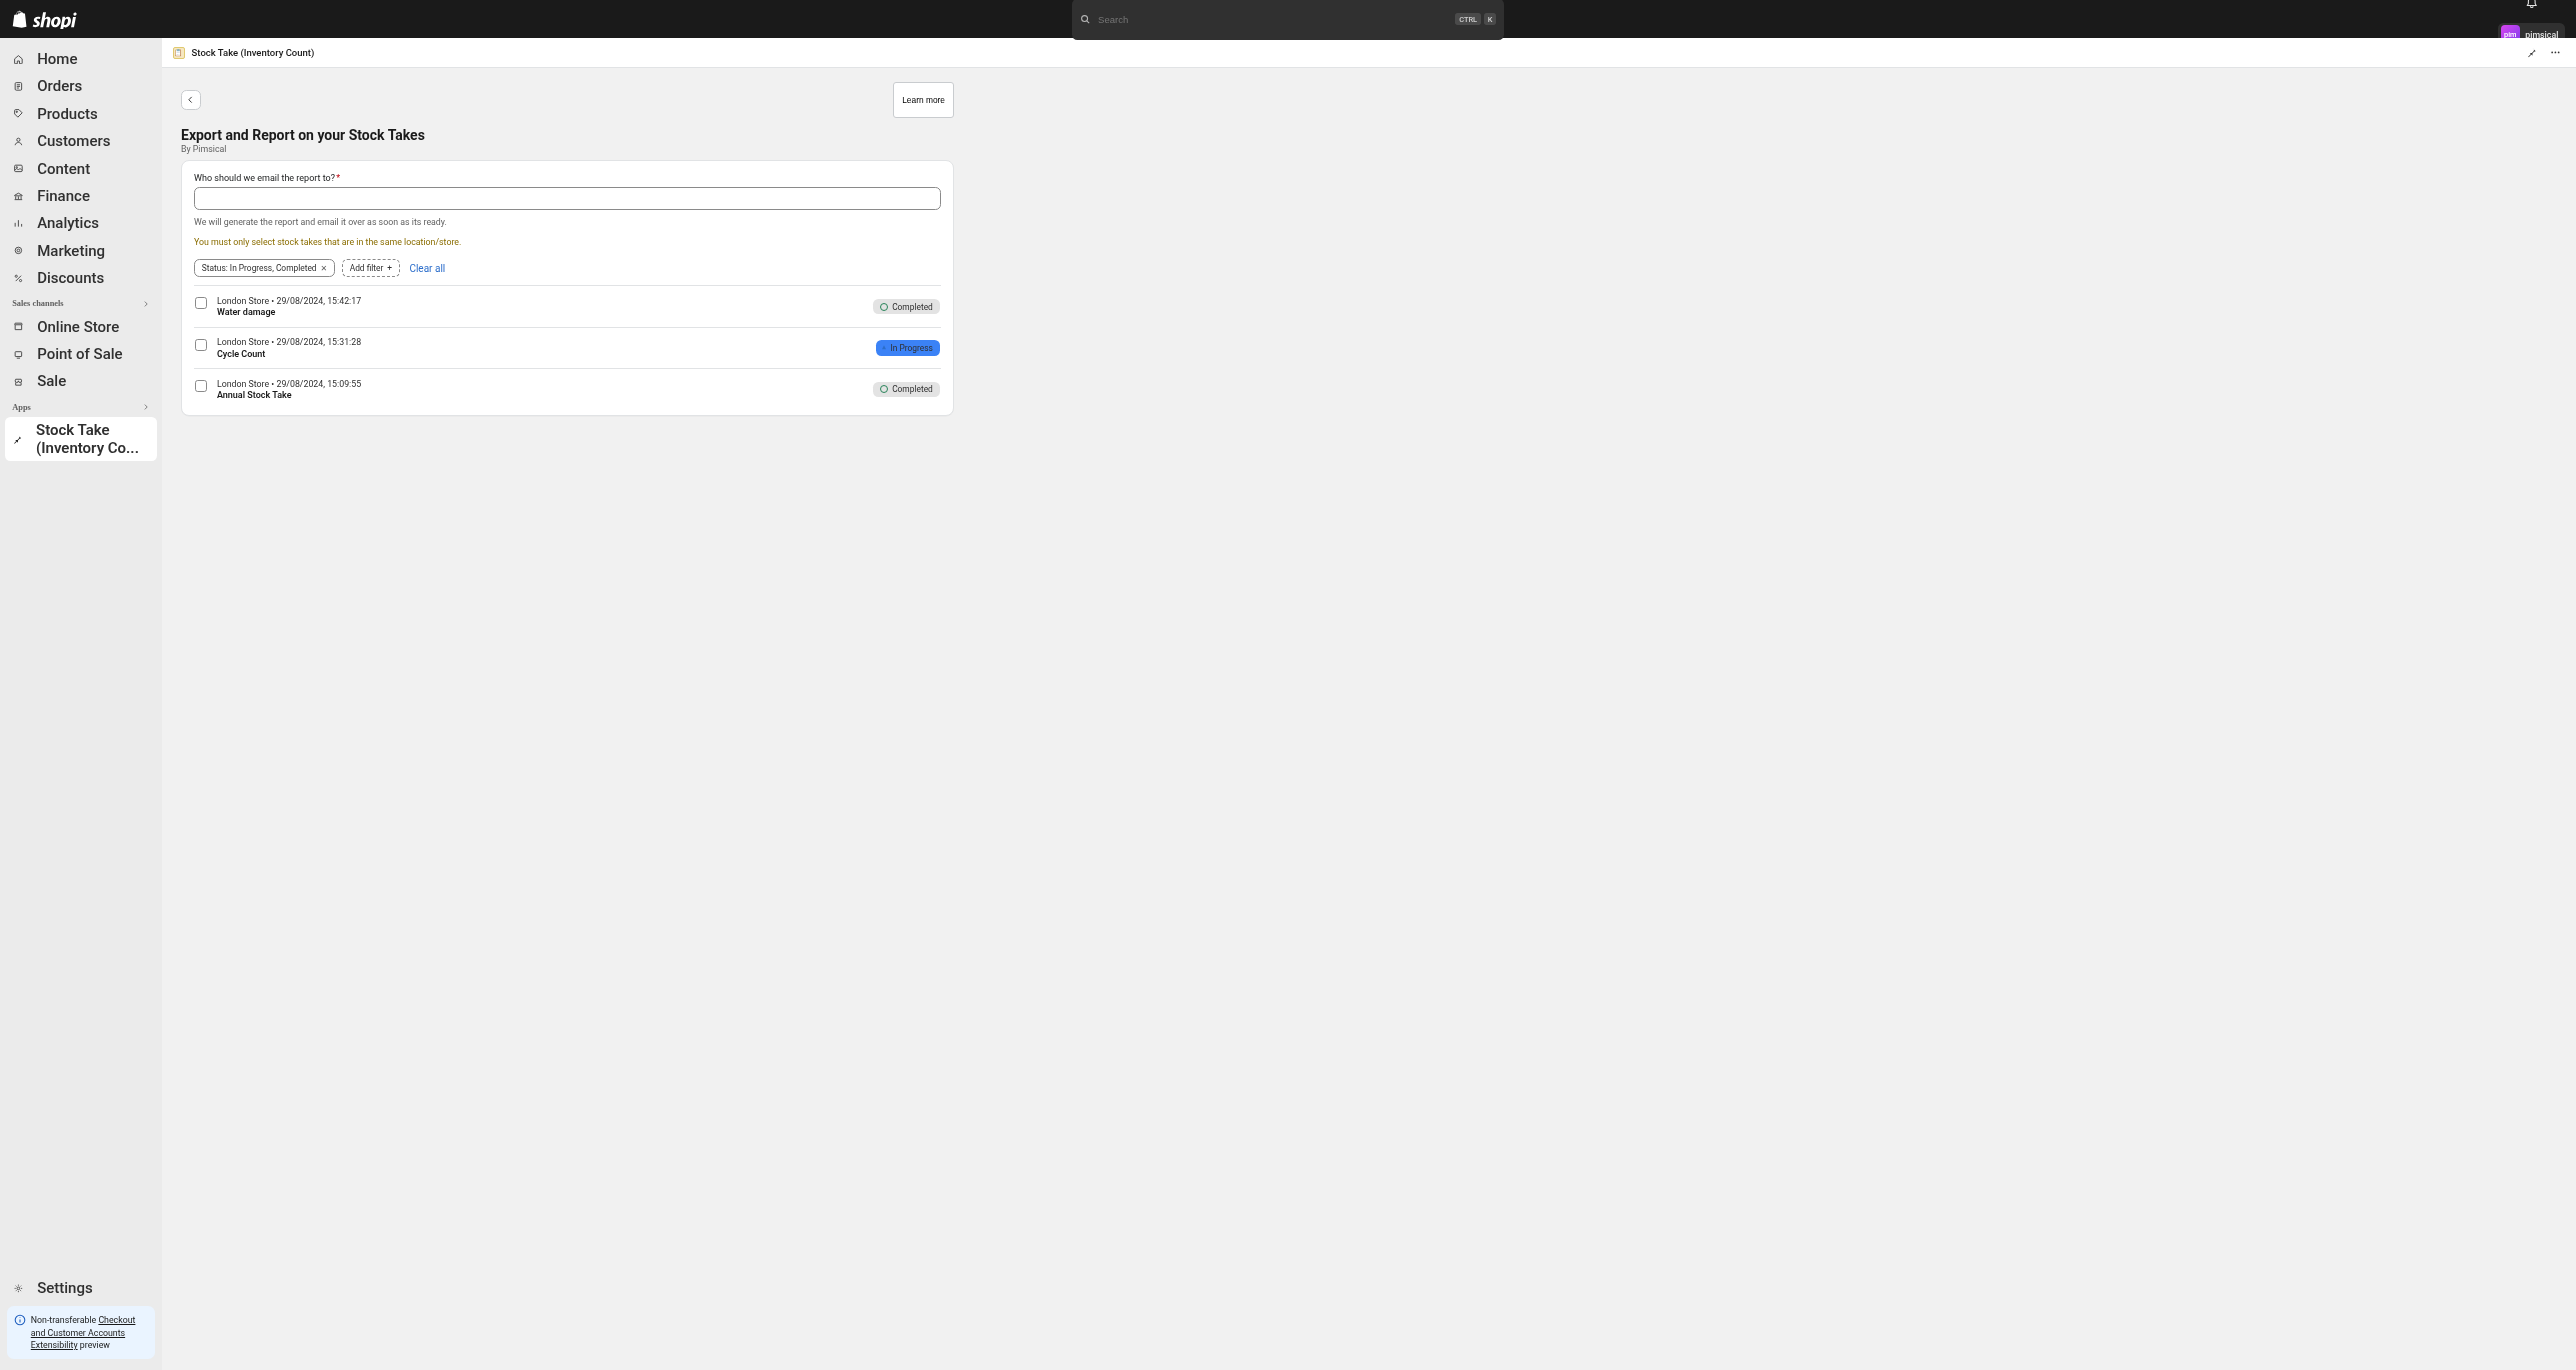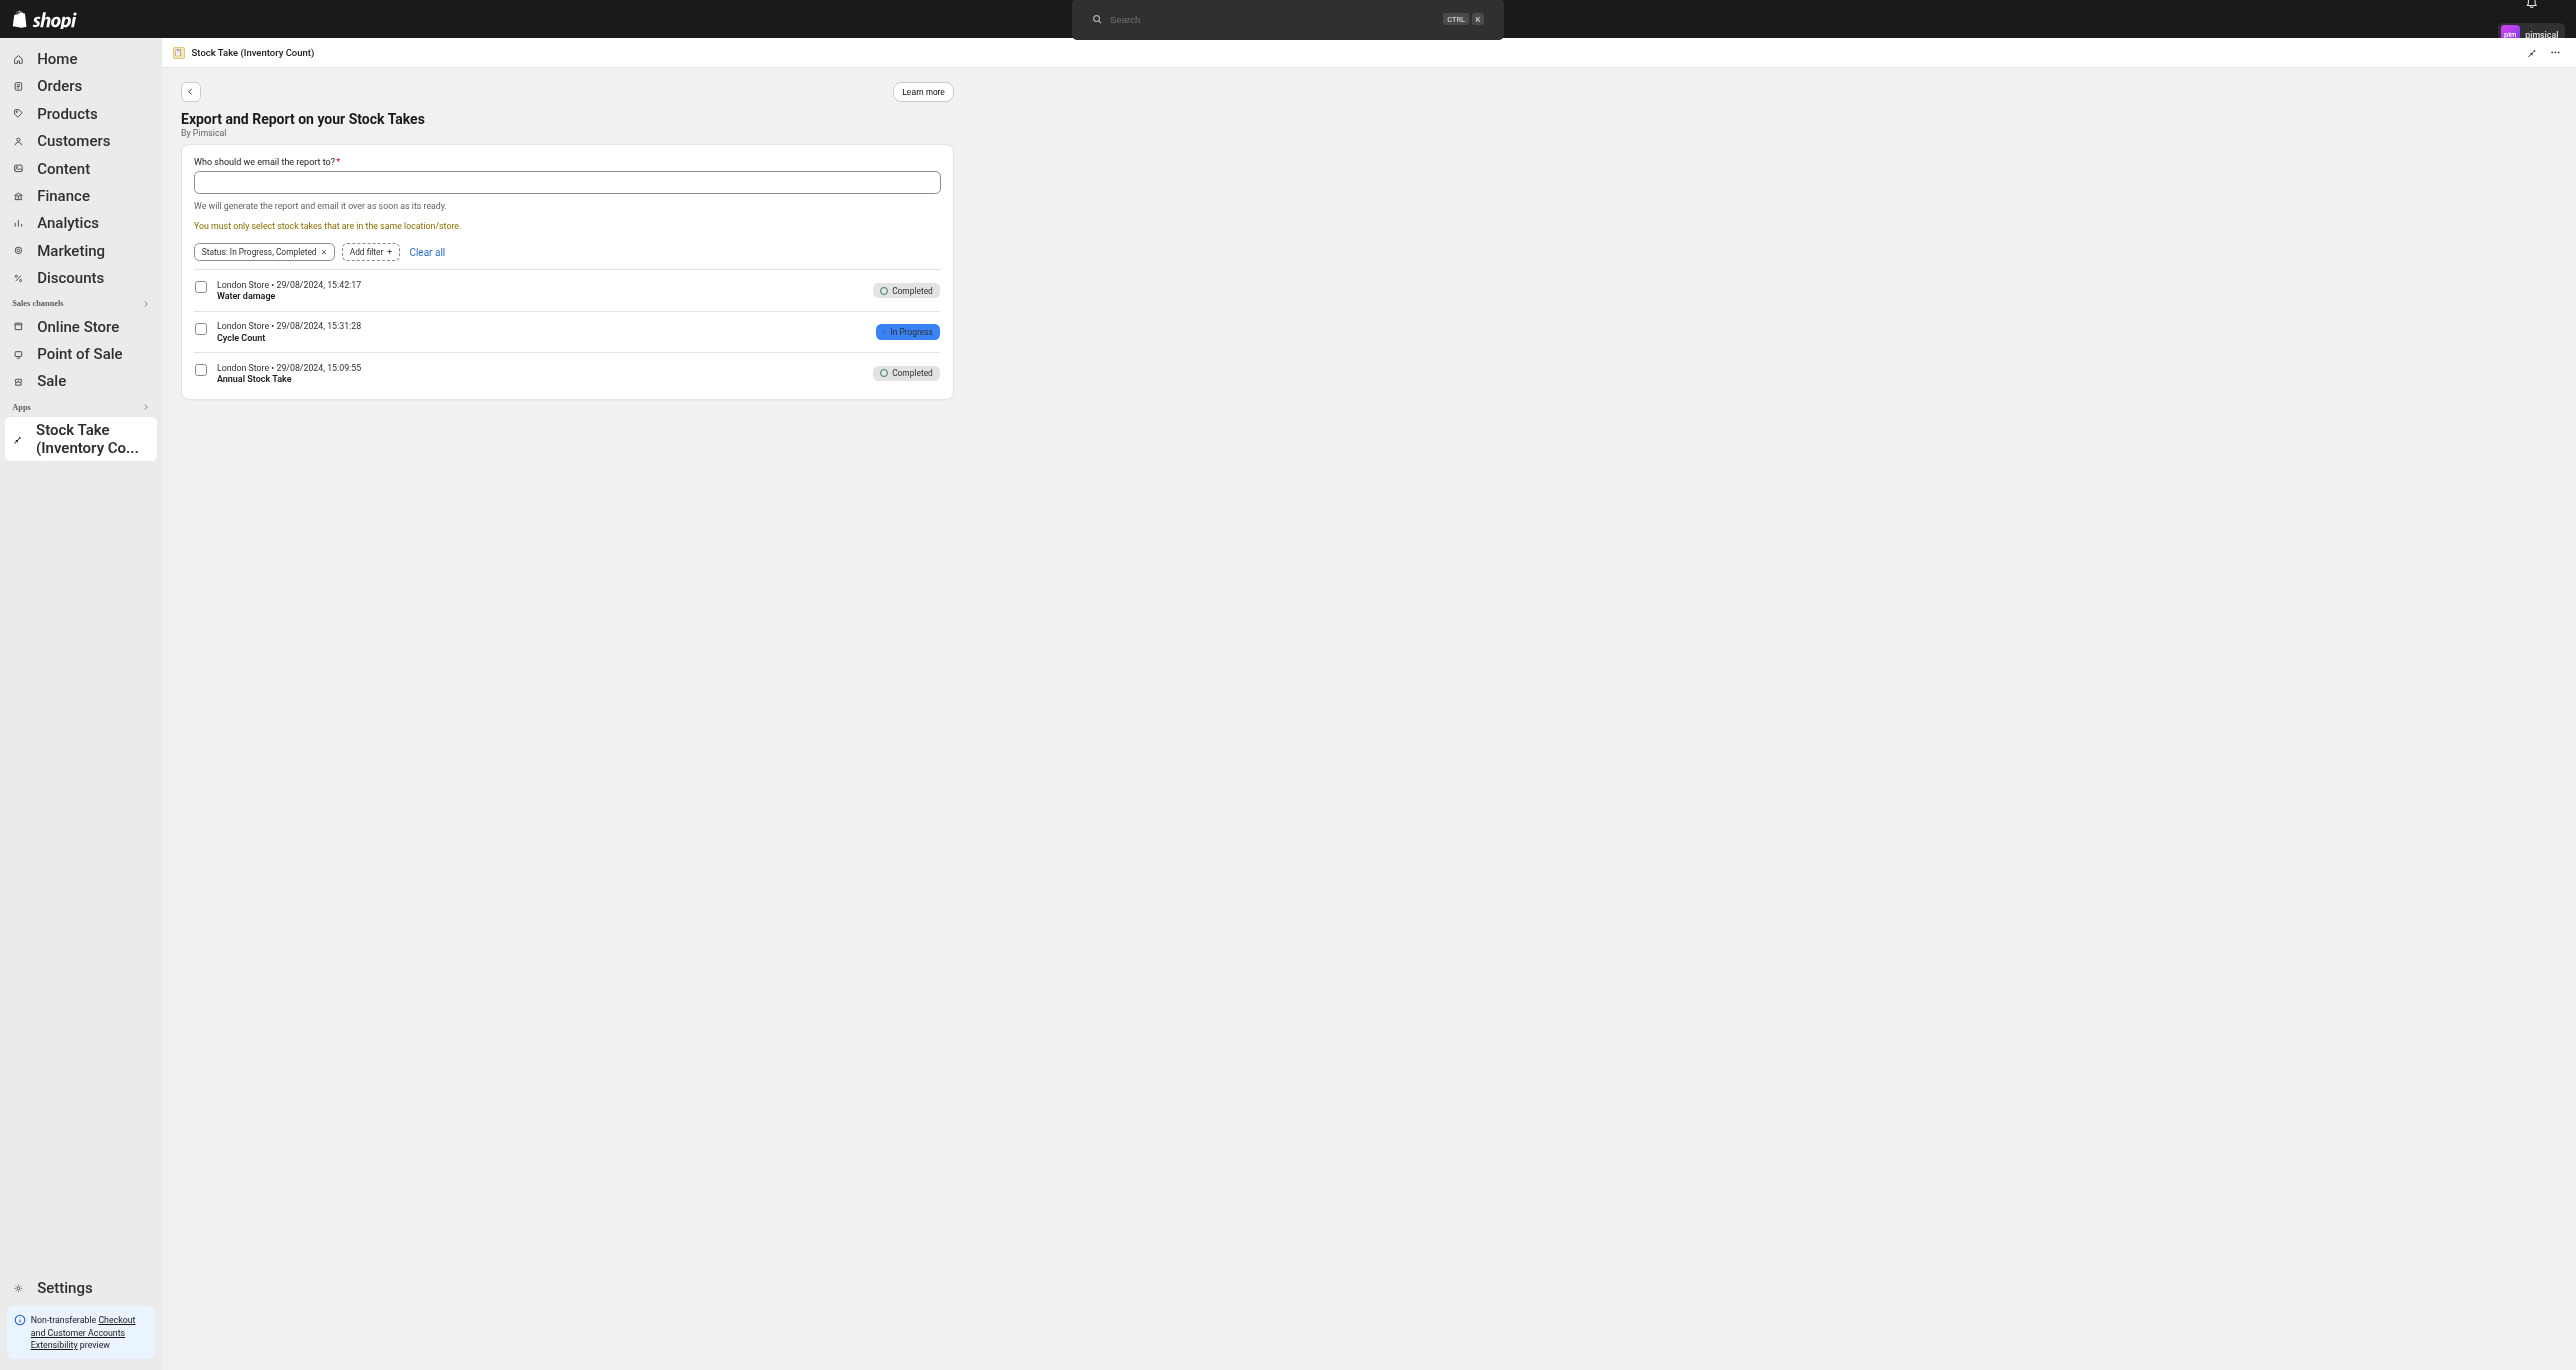--- a/index.html
+++ b/index.html
@@ -4,21 +4,21 @@
 <style>
   * { box-sizing: border-box; margin: 0; padding: 0; }
   body { font-family: -apple-system, BlinkMacSystemFont, "Segoe UI", Roboto, Helvetica, Arial, sans-serif; background: #f1f1f1; color: #202223; font-size: 9.5px; }
 
   
   .topbar { height: 38px; background: #1a1a1a; display: flex; align-items: center; padding: 0 10.8px; gap: 10.8px; }
   .logo { color: #fff; display: flex; align-items: center; gap: 4px; }
   .logo svg { height: 19px; }
   .spacer { flex: 1; }
   .search-wrap { flex: 0 0 432px; display: flex; justify-content: center; }
-  .search { width: 432px; height: 41px; background: #303030; border-radius: 5.4px; display: flex; align-items: center; padding: 0 20px; color: #b5b5b5; gap: 6.8px; position: relative; }
+  .search { width: 432px; height: 41px; background: #303030; border-radius: 5.4px; display: flex; align-items: center; padding: 0 8px; color: #b5b5b5; gap: 6.8px; position: relative; }
   .search input { background: transparent; border: none; color: #e3e3e3; font-size: 9.5px; flex: 1; outline: none; }
   .kbd-group { display: flex; gap: 2.7px; }
   .kbd { background: #4a4a4a; color: #d0d0d0; font-size: 7.4px; padding: 1.4px 4px; border-radius: 2.7px; font-weight: 500; }
   .topbar-right { display: flex; align-items: center; gap: 9.5px; flex-direction: column; }
   .icon-btn { width: 21.6px; height: 21.6px; border-radius: 5.4px; display: flex; align-items: center; justify-content: center; color: #e3e3e3; cursor: pointer; }
   .user-chip { display: flex; align-items: center; gap: 5.4px; background: #303030; border-radius: 5.4px; padding: 2.7px 6.8px 2.7px 2.7px; height: 24px; cursor: pointer; }
   .avatar { width: 19px; height: 19px; border-radius: 4px; background: linear-gradient(135deg,#d946ef,#7c3aed); color: #fff; display: flex; align-items: center; justify-content: center; font-size: 7.4px; font-weight: 500; }
   .username { color: #e3e3e3; font-size: 8.8px; font-weight: 500; }
 
   
@@ -39,21 +39,21 @@
   .main { flex: 1; display: flex; flex-direction: column; background: #f1f1f1; overflow: auto; }
   .page-header { height: 30px; background: #fff; border-bottom: 0.7px solid #e1e3e5; display: flex; align-items: center; padding: 0 10.8px; gap: 6.8px; }
   .app-icon { width: 12px; height: 12px; background: #f6e7c1; border: 0.7px solid #e0c96f; border-radius: 2px; display:flex; align-items:center; justify-content:center; font-size: 6.8px; }
   .page-header-title { font-size: 9.5px; font-weight: 500; color: #1a1a1a; }
   .page-header-actions { margin-left: auto; display: flex; gap: 5.4px; }
   .icon-square { width: 19px; height: 19px; border-radius: 4px; display:flex; align-items:center; justify-content:center; color:#616161; cursor:pointer; }
 
   .content { padding: 13.5px 19px 27px; max-width: 811px; width: 100%; }
   .title-row { display: flex; align-items: center; gap: 9.5px; }
   .back-btn { width: 20px; height: 20px; border: 0.7px solid #c9cccf; border-radius: 5.4px; background:#fff; display:flex; align-items:center; justify-content:center; cursor:pointer; }
-  .learn-more { margin-left:auto; padding: 4px 8px; border: 0.7px solid #c9cccf; background:#fff; border-radius: 8px; font-size: 8.4px; font-weight: 500; cursor:pointer; }
+  .learn-more { margin-left:auto; padding: 12px 8px; border: 0.7px solid #c9cccf; background:#fff; border-radius: 3px; font-size: 8.4px; font-weight: 500; cursor:pointer; }
   h1 { font-size: 14px; font-weight: 700; margin-top: 9.5px; color:#1a1a1a; }
   .byline { font-size: 8.8px; color:#616161; margin-top: 1.4px; }
 
   .card { background:#fff; border: 0.7px solid #e1e3e5; border-radius: 8px; margin-top: 6px; padding: 12px 12px 5.4px; box-shadow: 0 0.7px 0 rgba(0,0,0,.03); }
   .field-label { font-size: 9px; color:#202223; }
   .req { color: #bf0711; margin-left: 1.4px; }
   .text-input { width: 100%; height: 23px; margin-top: 4px; border: 0.7px solid #8a8a8a; border-radius: 5.4px; padding: 0 6.8px; font-size: 9px; }
   .helper { font-size: 8.8px; color:#616161; margin-top: 6.8px; }
   .warning { font-size: 8.8px; color: #8a6d00; margin-top: 9.5px; }
 

